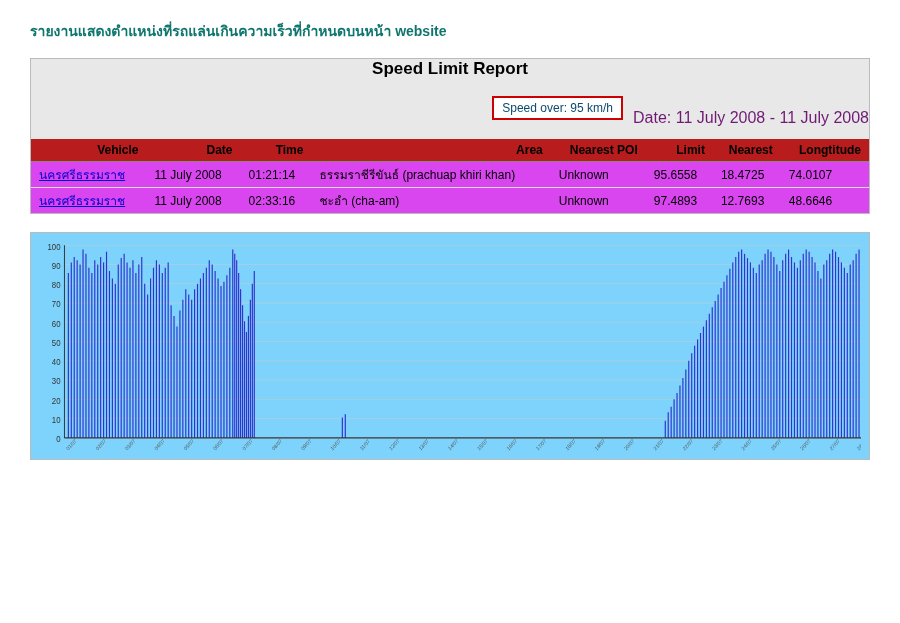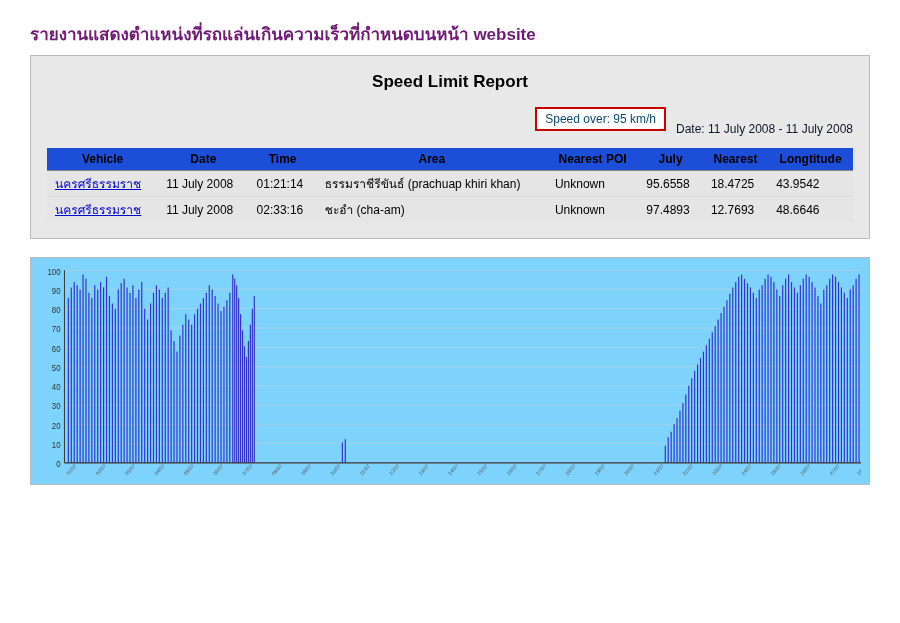--- a/index.html
+++ b/index.html
@@ -6,30 +6,29 @@
     body {
       background: #fff;
       font-family: Arial, sans-serif;
       font-size: 13px;
       color: #000;
       width: 900px;
       min-height: 623px;
       padding: 20px 30px;
     }
     .page-title {
-      font-size: 17px;
+      font-size: 14px;
       font-weight: bold;
-      color: #701a75;
-      margin-bottom: 8px;
+      color: #0f766e;
+      margin-bottom: 16px;
       font-family: 'Arial', sans-serif;
     }
     .report-container {
       border: 1px solid #bbb;
       background: #e8e8e8;
-      padding: 16px;
       margin-bottom: 18px;
     }
     .report-title {
       text-align: center;
       font-size: 17px;
       font-weight: bold;
       margin-bottom: 10px;
       color: #000;
     }
     .report-meta-row {
@@ -40,41 +39,41 @@
       margin-bottom: 12px;
     }
     .speed-over-box {
       border: 2px solid #cc0000;
       padding: 3px 8px;
       font-size: 12px;
       background: #fff;
       color: #0c4a6e;
     }
     .date-label {
-      font-size: 12px;
-      color: #0f172a;
+      font-size: 16px;
+      color: #701a75;
       margin-top: 20px;
     }
     .report-table {
       width: 100%;
       border-collapse: collapse;
       background: #fff;
       font-size: 12px;
     }
     .report-table th {
-      text-align: center;
+      text-align: right;
       padding: 4px 8px;
       border-bottom: 1px solid #888;
       font-weight: bold;
-      background: #1d4ed8;
+      background: #b91c1c;
     }
     .report-table td {
       padding: 3px 8px;
       border-bottom: 1px solid #ddd;
-      background: #e5e5e5;
+      background: #d946ef;
     }
     .report-table tr:last-child td {
       border-bottom: none;
     }
     .vehicle-link {
       color: #00c;
       text-decoration: underline;
       cursor: pointer;
     }
     .chart-container {
@@ -109,35 +108,35 @@
   </div>
 
   <table class="report-table">
     <thead>
       <tr>
         <th>Vehicle</th>
         <th>Date</th>
         <th>Time</th>
         <th>Area</th>
         <th>Nearest POI</th>
-        <th>July</th>
+        <th>Limit</th>
         <th>Nearest</th>
         <th>Longtitude</th>
       </tr>
     </thead>
     <tbody id="table-body">
     <tr>
       <td><span class="vehicle-link">นครศรีธรรมราช</span></td>
       <td>11 July 2008</td>
       <td>01:21:14</td>
       <td>ธรรมราชีรีขันธ์ (prachuap khiri khan)</td>
       <td>Unknown</td>
       <td>95.6558</td>
       <td>18.4725</td>
-      <td>43.9542</td>
+      <td>74.0107</td>
     </tr>
         <tr>
       <td><span class="vehicle-link">นครศรีธรรมราช</span></td>
       <td>11 July 2008</td>
       <td>02:33:16</td>
       <td>ชะอำ (cha-am)</td>
       <td>Unknown</td>
       <td>97.4893</td>
       <td>12.7693</td>
       <td>48.6646</td>

